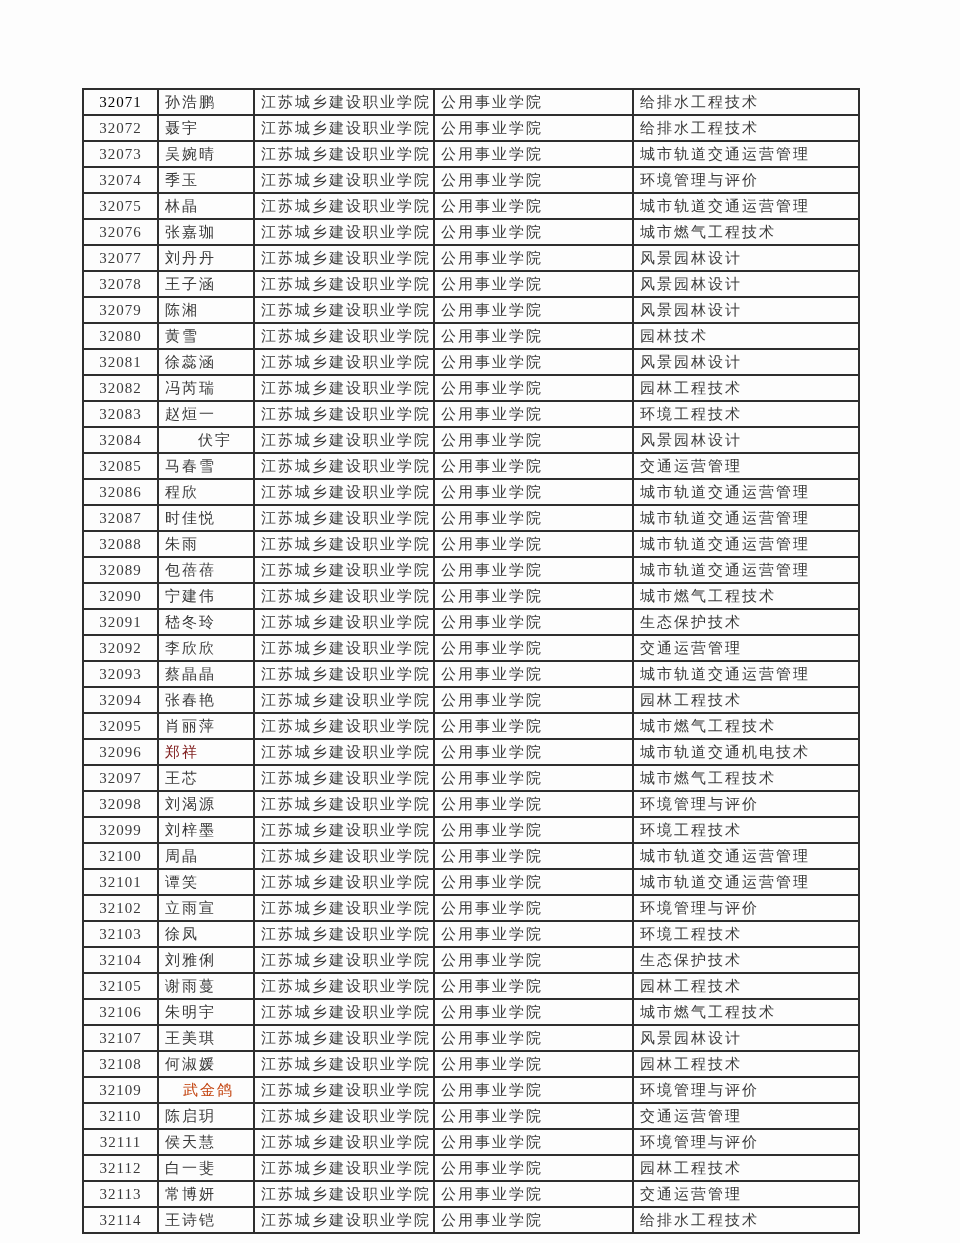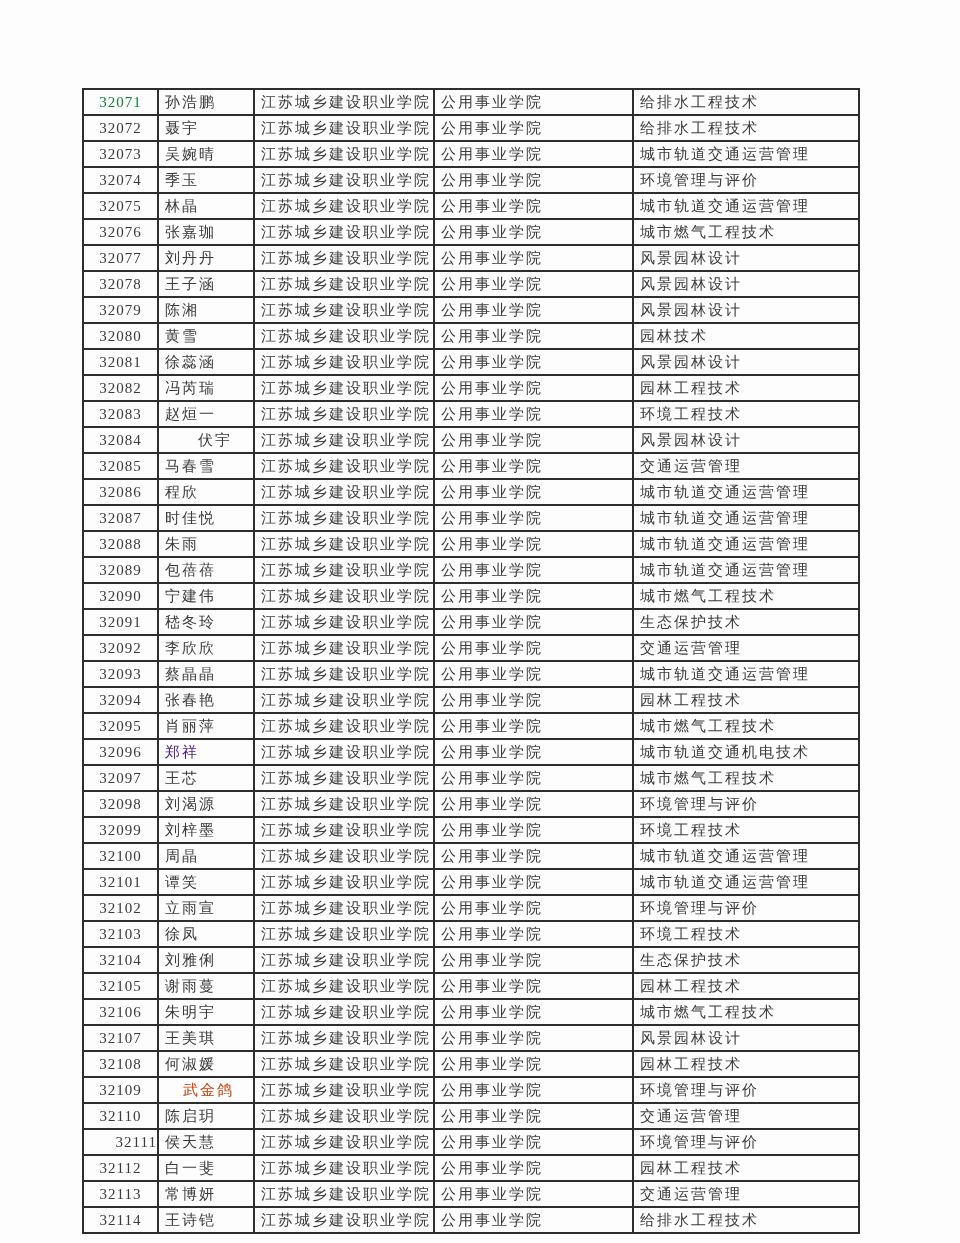--- a/index.html
+++ b/index.html
@@ -57,21 +57,21 @@
   <table class="student-table">
     <colgroup>
       <col class="c-id">
       <col class="c-name">
       <col class="c-inst">
       <col class="c-coll">
       <col class="c-major">
     </colgroup>
     <tbody>
         <tr>
-          <td class="cell-id" style="border-color: rgb(46, 46, 46); color: #15803d;">32071</td>
+          <td class="cell-id" style="border-color: rgb(46, 46, 46); color: #000000;">32071</td>
           <td class="cell-name" style="border-color: rgb(46, 46, 46); color: rgb(58, 58, 58);">孙浩鹏</td>
           <td class="cell-inst" style="border-color: rgb(46, 46, 46); color: rgb(58, 58, 58);">江苏城乡建设职业学院</td>
           <td class="cell-coll" style="border-color: rgb(46, 46, 46); color: rgb(58, 58, 58);">公用事业学院</td>
           <td class="cell-major" style="border-color: rgb(46, 46, 46); color: rgb(58, 58, 58);">给排水工程技术</td>
         </tr>
         <tr>
           <td class="cell-id" style="border-color: rgb(46, 46, 46); color: rgb(58, 58, 58);">32072</td>
           <td class="cell-name" style="border-color: rgb(46, 46, 46); color: rgb(58, 58, 58);">聂宇</td>
           <td class="cell-inst" style="border-color: rgb(46, 46, 46); color: rgb(58, 58, 58);">江苏城乡建设职业学院</td>
           <td class="cell-coll" style="border-color: rgb(46, 46, 46); color: rgb(58, 58, 58);">公用事业学院</td>
@@ -233,21 +233,21 @@
         </tr>
         <tr>
           <td class="cell-id" style="border-color: rgb(46, 46, 46); color: rgb(58, 58, 58);">32095</td>
           <td class="cell-name" style="border-color: rgb(46, 46, 46); color: rgb(58, 58, 58);">肖丽萍</td>
           <td class="cell-inst" style="border-color: rgb(46, 46, 46); color: rgb(58, 58, 58);">江苏城乡建设职业学院</td>
           <td class="cell-coll" style="border-color: rgb(46, 46, 46); color: rgb(58, 58, 58);">公用事业学院</td>
           <td class="cell-major" style="border-color: rgb(46, 46, 46); color: rgb(58, 58, 58);">城市燃气工程技术</td>
         </tr>
         <tr>
           <td class="cell-id" style="border-color: rgb(46, 46, 46); color: rgb(58, 58, 58);">32096</td>
-          <td class="cell-name" style="border-color: rgb(46, 46, 46); color: #4c1d95; border-radius: 12px;">郑祥</td>
+          <td class="cell-name" style="border-color: rgb(46, 46, 46); color: #7f1d1d; border-radius: 12px;">郑祥</td>
           <td class="cell-inst" style="border-color: rgb(46, 46, 46); color: rgb(58, 58, 58);">江苏城乡建设职业学院</td>
           <td class="cell-coll" style="border-color: rgb(46, 46, 46); color: rgb(58, 58, 58);">公用事业学院</td>
           <td class="cell-major" style="border-color: rgb(46, 46, 46); color: rgb(58, 58, 58);">城市轨道交通机电技术</td>
         </tr>
         <tr>
           <td class="cell-id" style="border-color: rgb(46, 46, 46); color: rgb(58, 58, 58);">32097</td>
           <td class="cell-name" style="border-color: rgb(46, 46, 46); color: rgb(58, 58, 58);">王芯</td>
           <td class="cell-inst" style="border-color: rgb(46, 46, 46); color: rgb(58, 58, 58);">江苏城乡建设职业学院</td>
           <td class="cell-coll" style="border-color: rgb(46, 46, 46); color: rgb(58, 58, 58);">公用事业学院</td>
           <td class="cell-major" style="border-color: rgb(46, 46, 46); color: rgb(58, 58, 58);">城市燃气工程技术</td>
@@ -337,21 +337,21 @@
           <td class="cell-major" style="border-color: rgb(46, 46, 46); color: rgb(58, 58, 58);">环境管理与评价</td>
         </tr>
         <tr>
           <td class="cell-id" style="border-color: rgb(46, 46, 46); color: rgb(58, 58, 58);">32110</td>
           <td class="cell-name" style="border-color: rgb(46, 46, 46); color: rgb(58, 58, 58);">陈启玥</td>
           <td class="cell-inst" style="border-color: rgb(46, 46, 46); color: rgb(58, 58, 58);">江苏城乡建设职业学院</td>
           <td class="cell-coll" style="border-color: rgb(46, 46, 46); color: rgb(58, 58, 58);">公用事业学院</td>
           <td class="cell-major" style="border-color: rgb(46, 46, 46); color: rgb(58, 58, 58);">交通运营管理</td>
         </tr>
         <tr>
-          <td class="cell-id" style="border-color: rgb(46, 46, 46); color: rgb(58, 58, 58); text-align: right;">32111</td>
+          <td class="cell-id" style="border-color: rgb(46, 46, 46); color: rgb(58, 58, 58);">32111</td>
           <td class="cell-name" style="border-color: rgb(46, 46, 46); color: rgb(58, 58, 58);">侯天慧</td>
           <td class="cell-inst" style="border-color: rgb(46, 46, 46); color: rgb(58, 58, 58);">江苏城乡建设职业学院</td>
           <td class="cell-coll" style="border-color: rgb(46, 46, 46); color: rgb(58, 58, 58);">公用事业学院</td>
           <td class="cell-major" style="border-color: rgb(46, 46, 46); color: rgb(58, 58, 58);">环境管理与评价</td>
         </tr>
         <tr>
           <td class="cell-id" style="border-color: rgb(46, 46, 46); color: rgb(58, 58, 58);">32112</td>
           <td class="cell-name" style="border-color: rgb(46, 46, 46); color: rgb(58, 58, 58);">白一斐</td>
           <td class="cell-inst" style="border-color: rgb(46, 46, 46); color: rgb(58, 58, 58);">江苏城乡建设职业学院</td>
           <td class="cell-coll" style="border-color: rgb(46, 46, 46); color: rgb(58, 58, 58);">公用事业学院</td>

